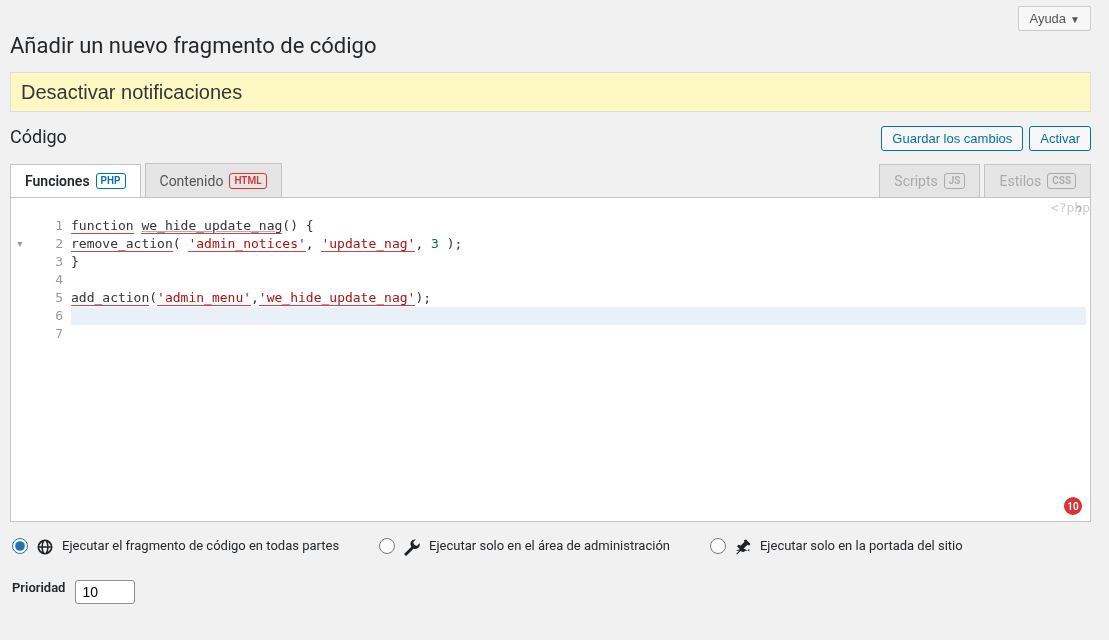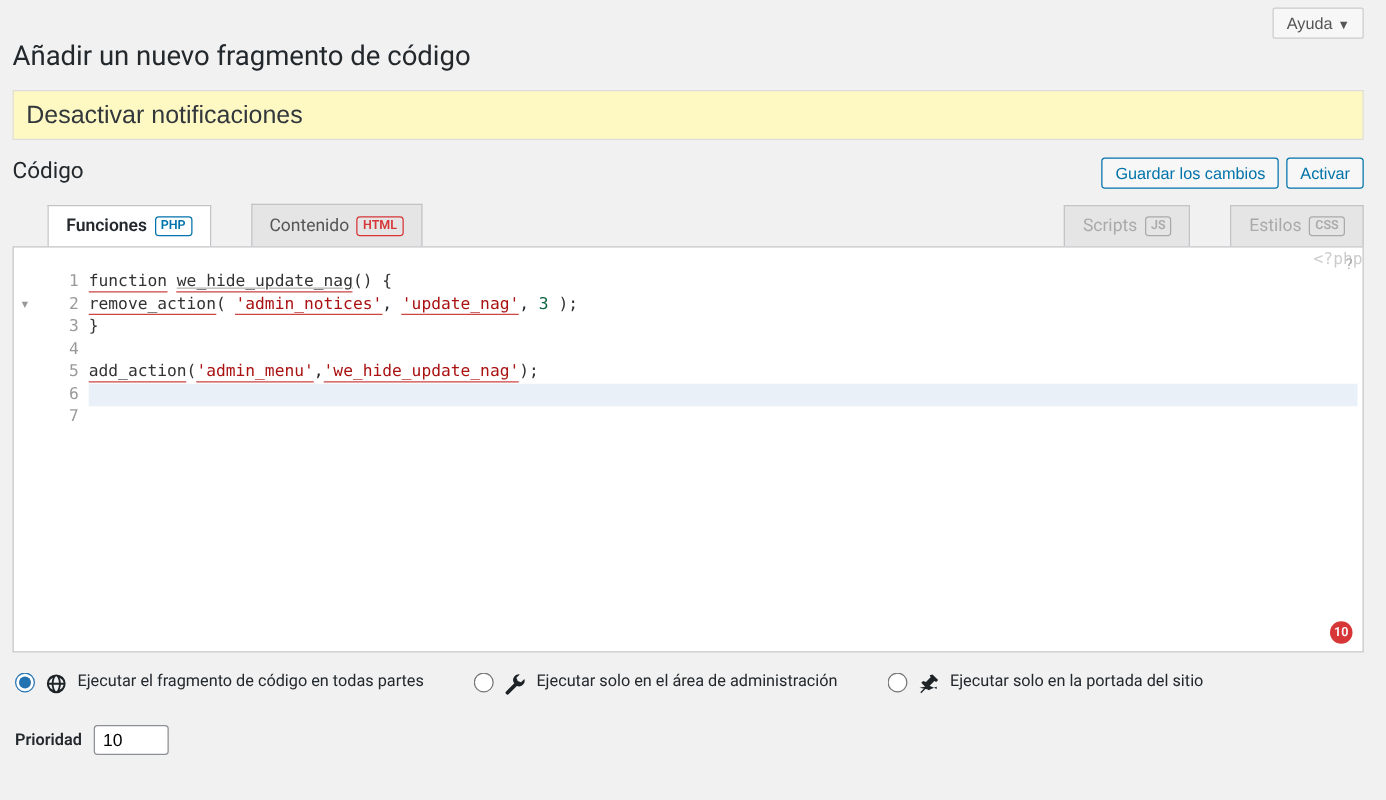--- a/index.html
+++ b/index.html
@@ -67,21 +67,20 @@
     border: 1px solid #c3c4c7;
     border-bottom: none;
     background: #e5e5e5;
     padding: 8px 14px;
     font-size: 14px;
     color: #555;
     cursor: pointer;
     display: flex;
     align-items: center;
     gap: 6px;
-    margin-left: 28px;
   }
   .tab.active {
     background: #fff;
     font-weight: 600;
     color: #23282d;
     border-bottom: 1px solid #fff;
     position: relative;
     top: 1px;
   }
   .tab.disabled { color: #aaa; cursor: default; }
@@ -158,21 +157,21 @@
     flex-wrap: wrap;
     gap: 40px;
     row-gap: 10px;
     padding: 16px 2px 6px;
     align-items: center;
   }
   .scope-opt { display: flex; align-items: flex-start; gap: 8px; font-size: 13px; color: #23282d; cursor: pointer; }
   .scope-opt input[type=radio] { width: 16px; height: 16px; accent-color: #2271b1; }
   .scope-opt svg { width: 18px; height: 18px; fill: #1d2327; }
 
-  .priority-row { display:flex; align-items:center; gap:10px; padding: 18px 2px 4px; }
+  .priority-row { display:flex; align-items:flex-start; gap:10px; padding: 18px 2px 4px; }
   .priority-row label { font-weight: 600; font-size: 13px; }
   .priority-row input {
     width: 60px;
     padding: 3px 6px;
     border: 1px solid #8c8f94;
     border-radius: 3px;
     font-size: 14px;
   }
 </style>
 </head>

